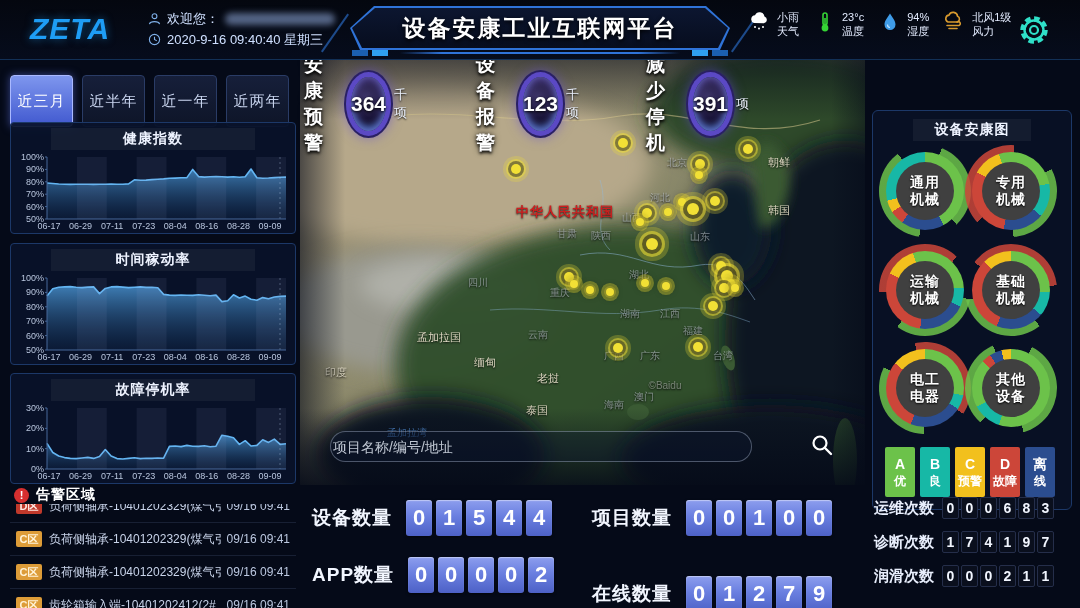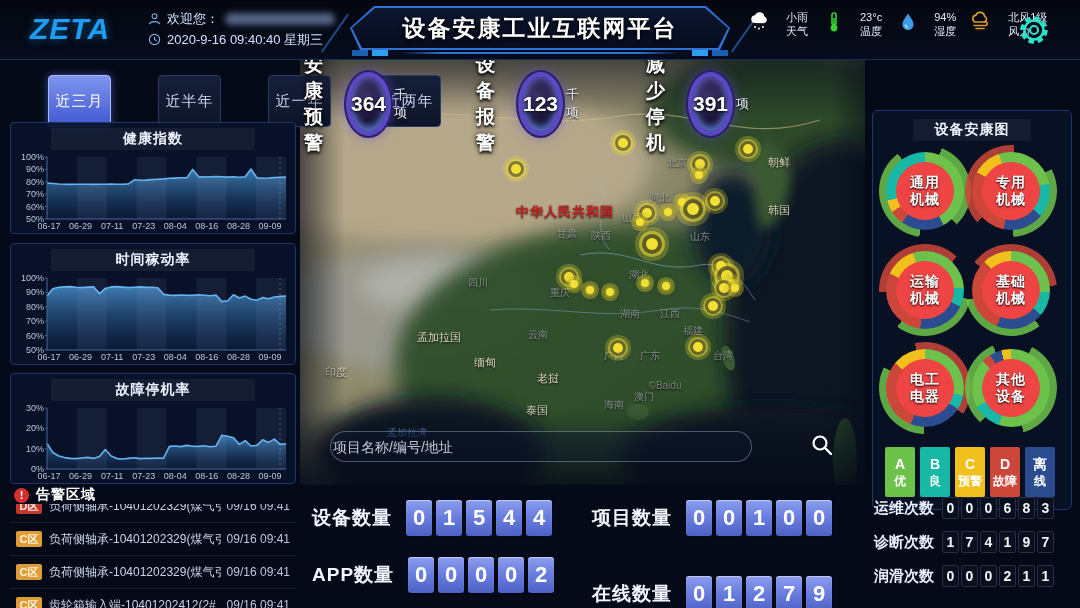--- a/index.html
+++ b/index.html
@@ -24,29 +24,29 @@
   .plaque-inner span{color:#fff;font-size:23px;font-weight:bold;letter-spacing:2px;
     text-shadow:0 2px 4px #000;}
   .plaque-line{position:absolute;left:400px;top:52px;width:280px;height:2px;
     background:linear-gradient(90deg,transparent,#2f73d8 15%,#2f73d8 85%,transparent);}
   .plaque-line::before,.plaque-line::after{content:"";position:absolute;top:-2px;width:16px;height:6px;
     background:#2fa0f0;}
   .plaque-line::before{left:-28px;box-shadow:-20px 0 0 #1b5fb0;}
   .plaque-line::after{right:-28px;box-shadow:20px 0 0 #1b5fb0;}
   .diag{position:absolute;top:10px;width:2px;height:46px;background:#1d4a8a;transform:rotate(35deg);}
   .weather{position:absolute;left:748px;top:10px;display:flex;gap:14px;}
-  .w-item{display:flex;align-items:center;gap:14px;}
+  .w-item{display:flex;align-items:center;gap:5px;}
   .w-txt{font-size:11px;line-height:14px;color:#e4ecff;}
   .gear-wrap{position:absolute;right:28px;top:12px;width:36px;height:36px;cursor:pointer;}
 
   
   .filters{position:absolute;left:10px;top:75px;display:flex;gap:9px;z-index:5;}
   .fbtn{width:63px;height:52px;border-radius:4px;font-size:15px;display:flex;align-items:center;
     justify-content:center;color:#c9d5ef;background:linear-gradient(180deg,#161f3a,#0e1528);
-    border:1px solid #2a3c66;cursor:pointer;letter-spacing:1px;margin-left:38px;}
+    border:1px solid #2a3c66;cursor:pointer;letter-spacing:1px;}
   .fbtn.active{background:linear-gradient(180deg,#7e96ee,#4058cf);border:1px solid #aab9ff;
     color:#fff;box-shadow:0 0 8px rgba(90,110,220,.6);}
   .panel{position:absolute;left:10px;width:286px;background:rgba(9,18,42,.92);
     border:1px solid #1c3868;border-radius:4px;z-index:5;}
   .panel .ptitle{height:22px;margin:5px 40px 0 40px;background:rgba(255,255,255,.05);
     display:flex;align-items:center;justify-content:center;color:#eef3ff;font-size:14px;
     font-weight:bold;letter-spacing:1px;}
   #chart-p0{top:122px;height:112px;} #chart-p1{top:243px;height:122px;} #chart-p2{top:373px;height:111px;}
   .panel svg{display:block;margin:2px 4px 0 4px;}
 
@@ -114,21 +114,21 @@
   .rcounter .digits{gap:2px;}
 
   
   .rpanel{position:absolute;left:872px;top:70px;width:200px;height:400px;background:rgba(9,17,38,.92);
     border:1px solid #1c3868;border-radius:6px;z-index:5;margin-top:40px;}
   .rp-title{height:22px;margin:8px 40px 0 40px;background:rgba(255,255,255,.05);display:flex;
     align-items:center;justify-content:center;color:#eef3ff;font-size:14px;font-weight:bold;letter-spacing:1px;}
   .gauge-wrap{position:absolute;width:78px;height:78px;}
   .gauge{position:absolute;inset:0;border-radius:50%;}
   .g-arc{position:absolute;inset:-7px;border-radius:50%;opacity:.85;}
-  .g-hole{position:absolute;inset:10px;border-radius:50%;background:#ef4444;display:flex;
+  .g-hole{position:absolute;inset:10px;border-radius:50%;background:#404040;display:flex;
     flex-direction:column;align-items:center;justify-content:center;color:#fff;font-size:14px;
     font-weight:bold;line-height:17px;text-shadow:0 1px 2px #000;letter-spacing:1px;}
   .legend{position:absolute;left:12px;top:336px;display:flex;gap:5px;}
   .lg-tile{width:30px;height:50px;display:flex;flex-direction:column;align-items:center;
     justify-content:center;color:#fff;font-weight:bold;border-radius:2px;}
   .lg-letter{font-size:14px;line-height:18px;}
   .lg-label{font-size:12px;line-height:16px;}
 </style>
 </head>
 <body>

